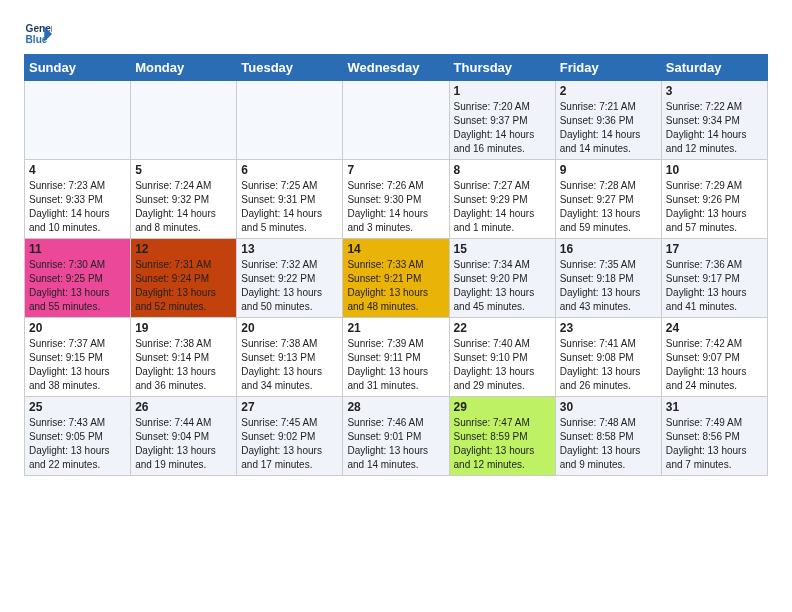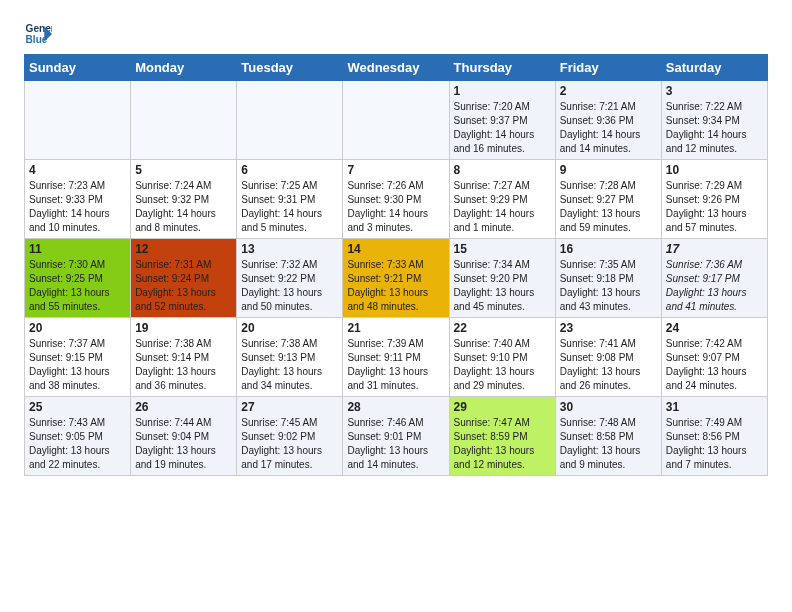--- a/index.html
+++ b/index.html
@@ -98,21 +98,21 @@
           <td style="background: rgb(255, 255, 255);">
             <div class="day-num">9</div>
             <div class="day-info">Sunrise: 7:28 AM<br>Sunset: 9:27 PM<br>Daylight: 13 hours<br>and 59 minutes.</div>
           </td>
           <td style="background: rgb(255, 255, 255);">
             <div class="day-num">10</div>
             <div class="day-info">Sunrise: 7:29 AM<br>Sunset: 9:26 PM<br>Daylight: 13 hours<br>and 57 minutes.</div>
           </td>
         </tr>
         <tr>
-          <td style="background: #84cc16; margin-top: 17px;">
+          <td style="background: #ec4899; margin-top: 17px;">
             <div class="day-num">11</div>
             <div class="day-info">Sunrise: 7:30 AM<br>Sunset: 9:25 PM<br>Daylight: 13 hours<br>and 55 minutes.</div>
           </td>
           <td style="background: #c2410c;">
             <div class="day-num">12</div>
             <div class="day-info">Sunrise: 7:31 AM<br>Sunset: 9:24 PM<br>Daylight: 13 hours<br>and 52 minutes.</div>
           </td>
           <td style="background: rgb(240, 244, 250);">
             <div class="day-num">13</div>
             <div class="day-info">Sunrise: 7:32 AM<br>Sunset: 9:22 PM<br>Daylight: 13 hours<br>and 50 minutes.</div>
@@ -122,21 +122,21 @@
             <div class="day-info">Sunrise: 7:33 AM<br>Sunset: 9:21 PM<br>Daylight: 13 hours<br>and 48 minutes.</div>
           </td>
           <td style="background: rgb(240, 244, 250);">
             <div class="day-num">15</div>
             <div class="day-info">Sunrise: 7:34 AM<br>Sunset: 9:20 PM<br>Daylight: 13 hours<br>and 45 minutes.</div>
           </td>
           <td style="background: rgb(240, 244, 250);">
             <div class="day-num">16</div>
             <div class="day-info">Sunrise: 7:35 AM<br>Sunset: 9:18 PM<br>Daylight: 13 hours<br>and 43 minutes.</div>
           </td>
-          <td style="background: rgb(240, 244, 250); font-style: italic;">
+          <td style="background: rgb(240, 244, 250);">
             <div class="day-num">17</div>
             <div class="day-info">Sunrise: 7:36 AM<br>Sunset: 9:17 PM<br>Daylight: 13 hours<br>and 41 minutes.</div>
           </td>
         </tr>
         <tr>
           <td style="background: rgb(255, 255, 255);">
             <div class="day-num">20</div>
             <div class="day-info">Sunrise: 7:37 AM<br>Sunset: 9:15 PM<br>Daylight: 13 hours<br>and 38 minutes.</div>
           </td>
           <td style="background: rgb(255, 255, 255); margin-left: 40px;">

